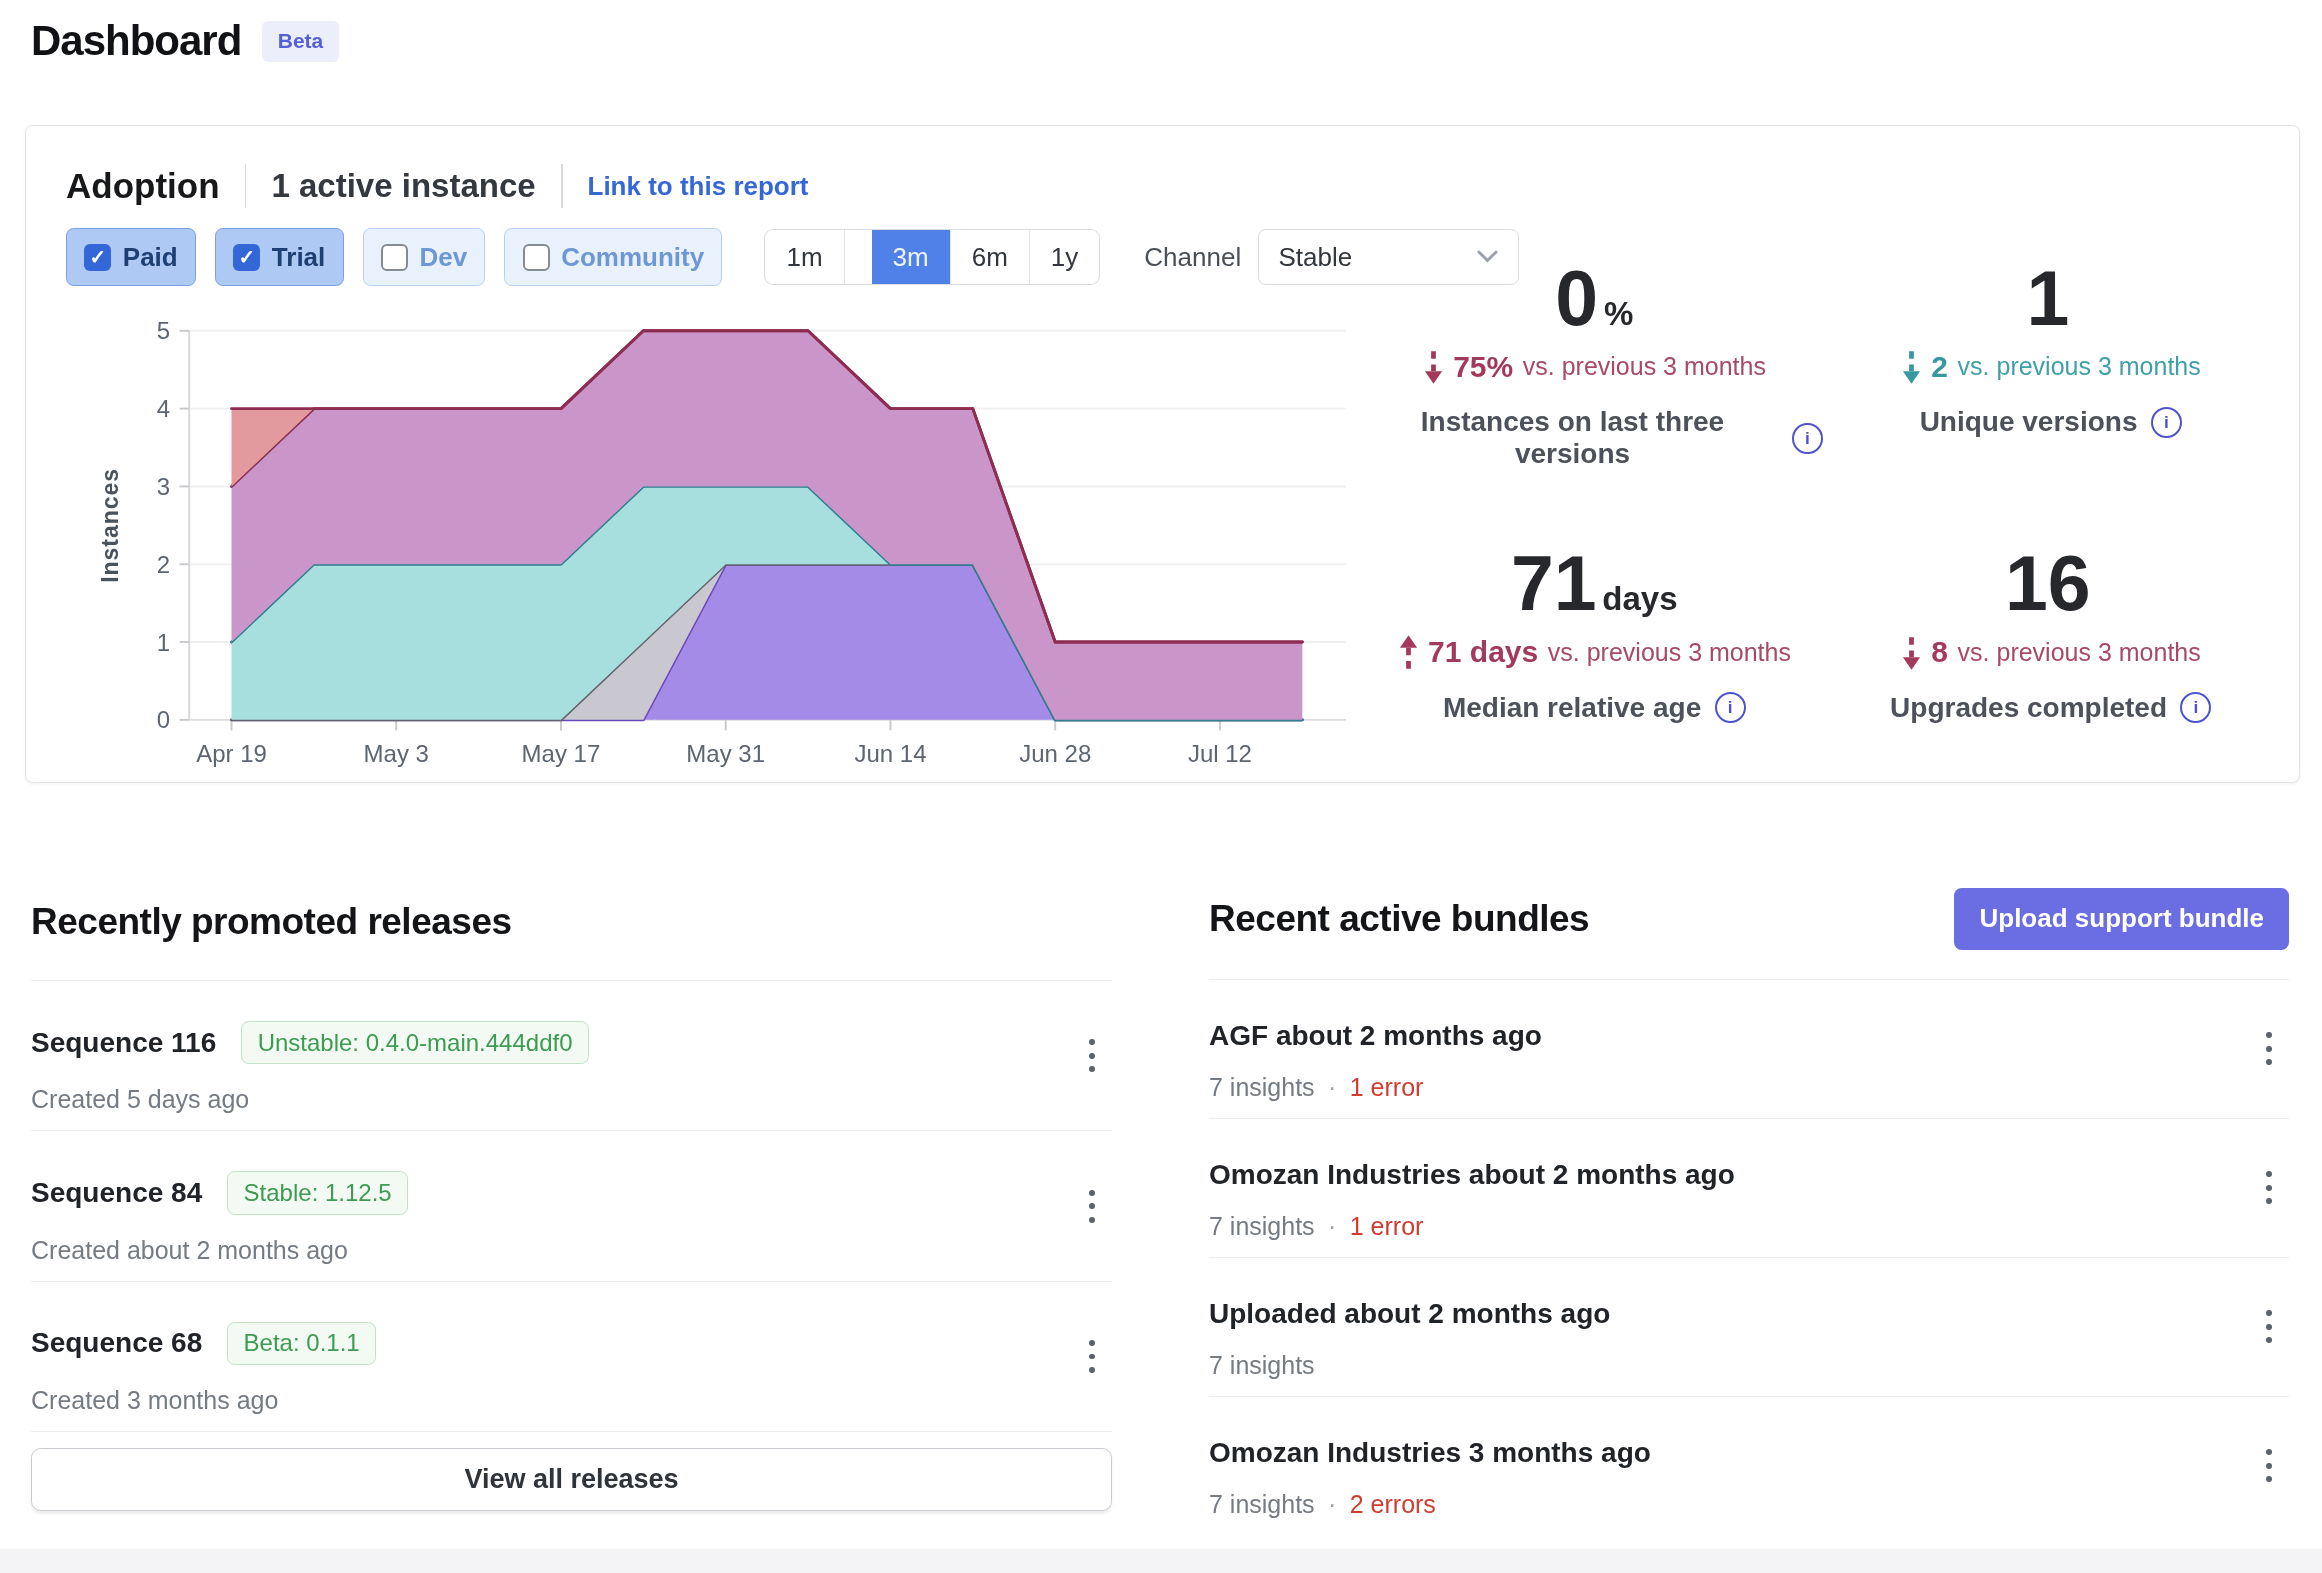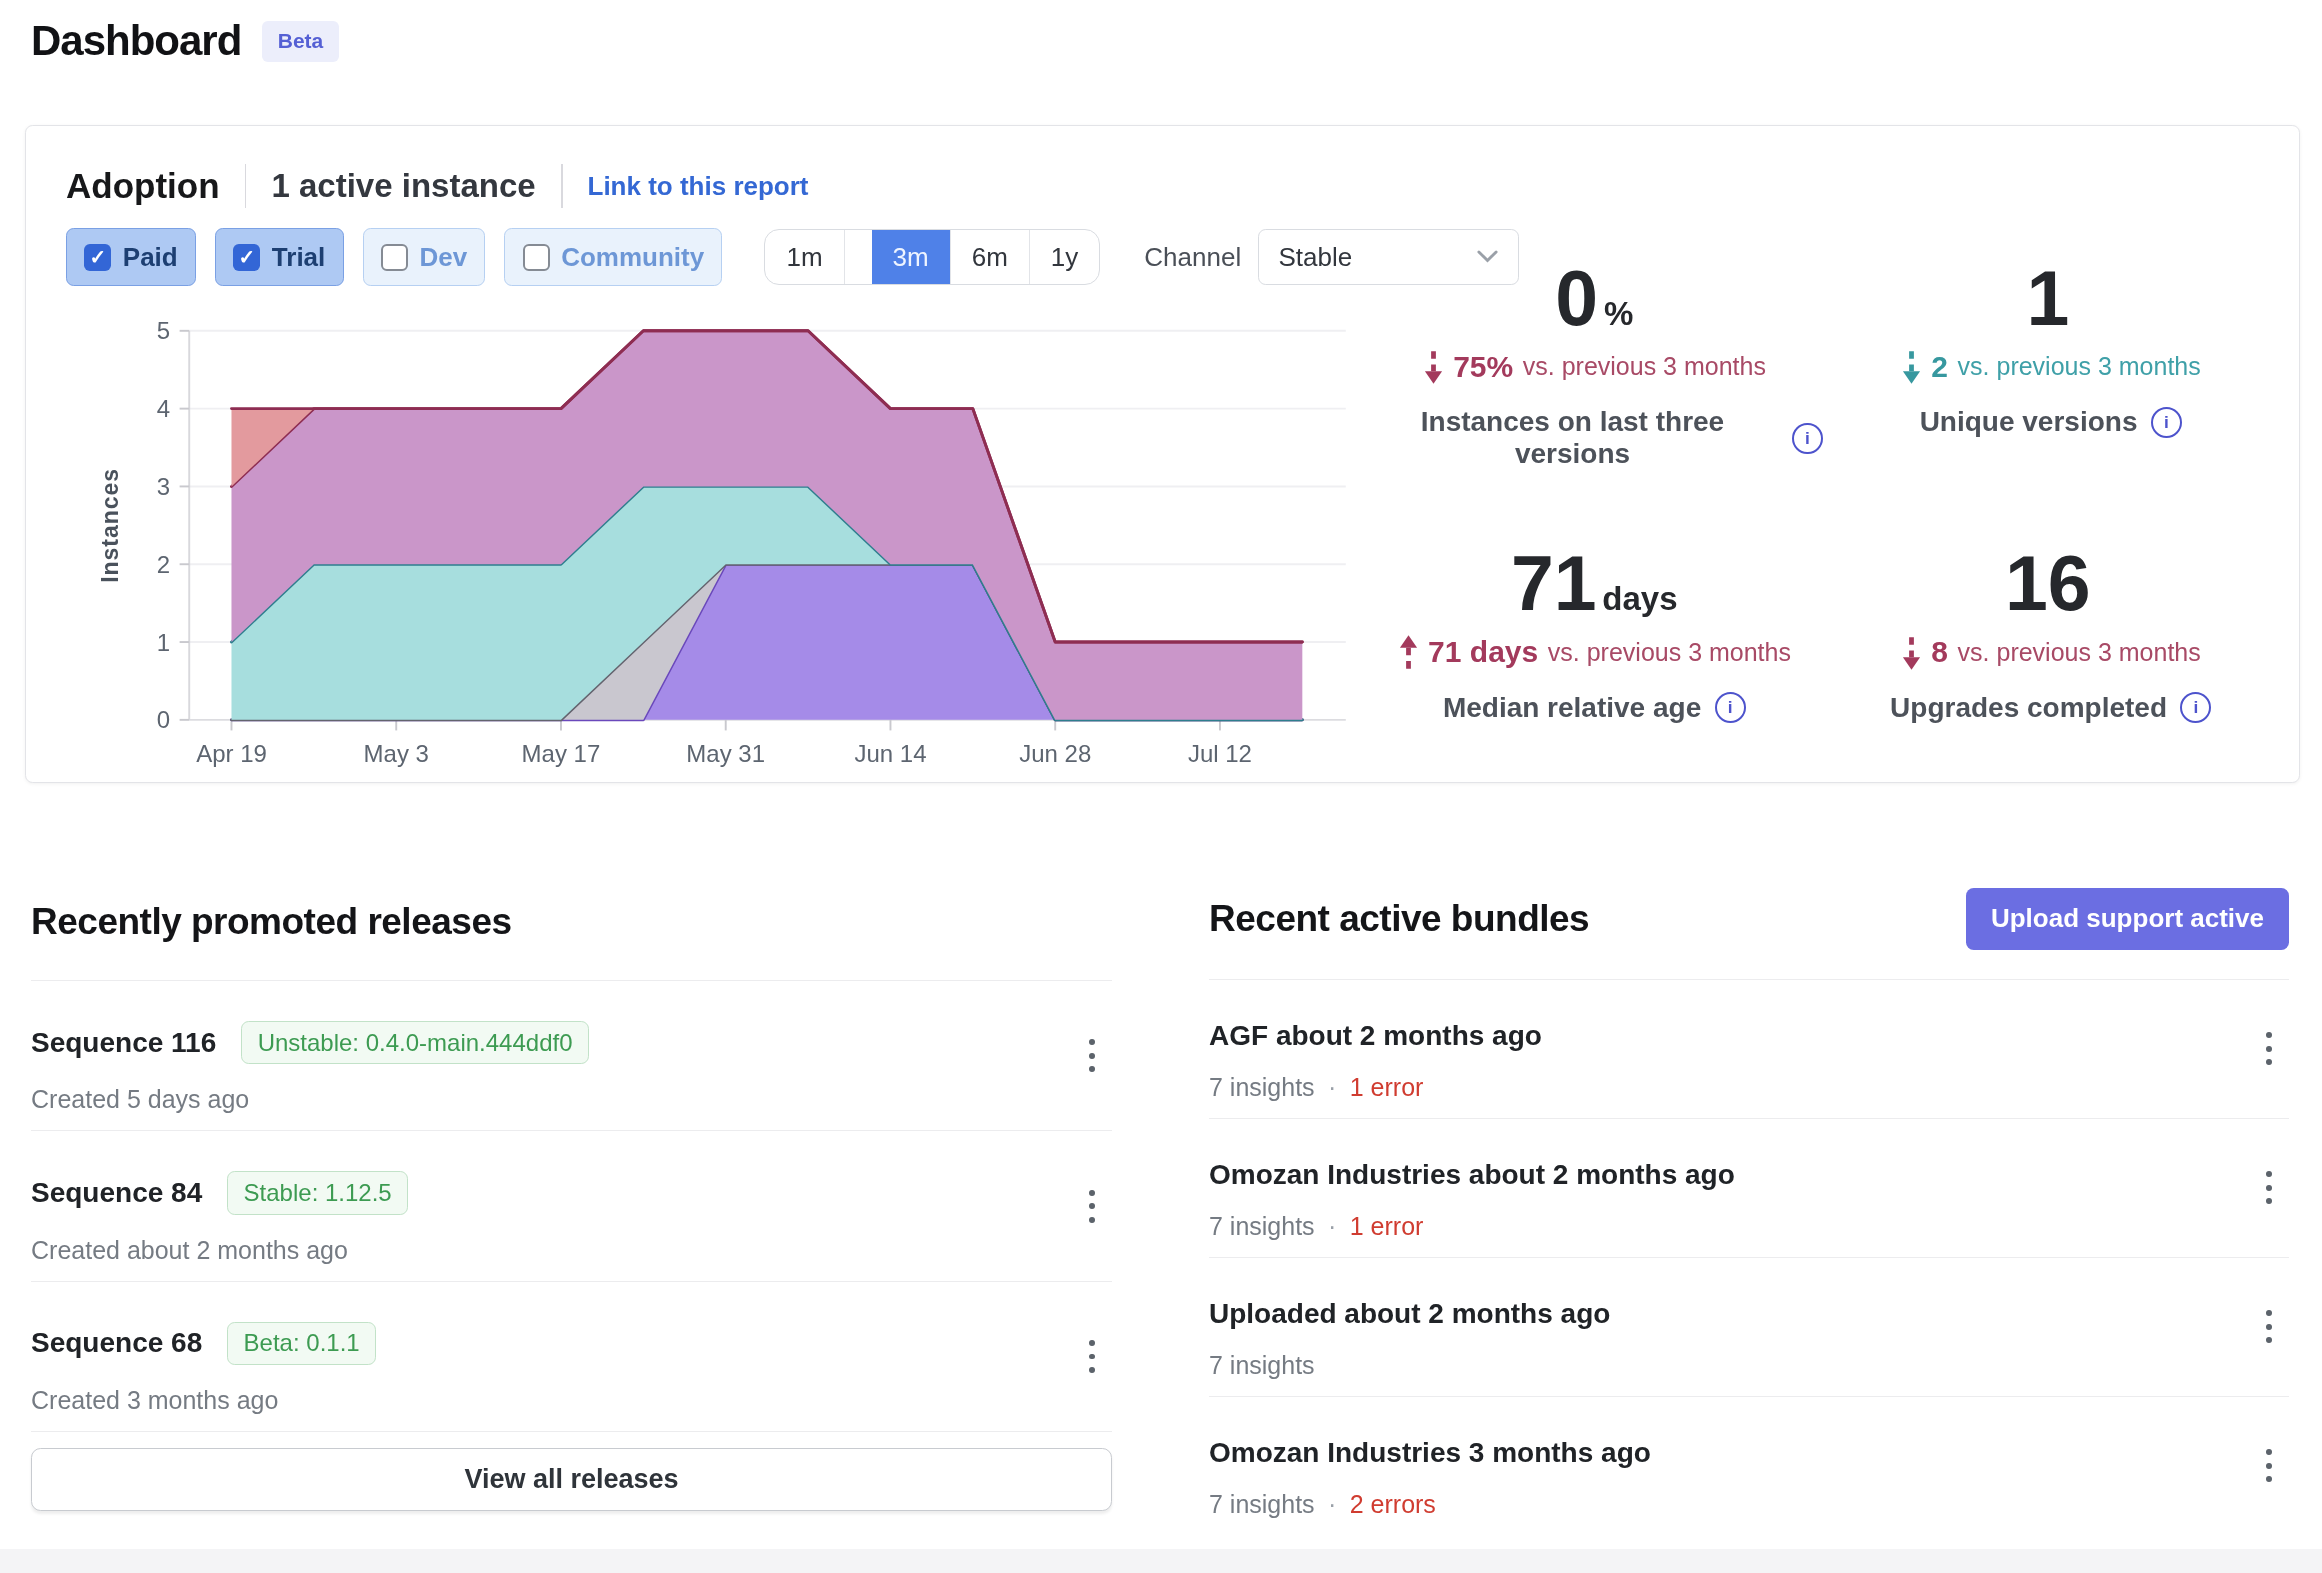--- a/index.html
+++ b/index.html
@@ -25,21 +25,21 @@
   .pill.checked{background:#aec9f3;border:1.9px solid #7aa0e4;}
   .pill.unchecked{background:#e9f2fc;border:1.9px solid #b6d0f2;}
   .pill .label{font-size:26px;font-weight:700;}
   .pill.checked .label{color:#1d3f72;}
   .pill.unchecked .label{color:#6d97d6;}
   .cb{width:27px;height:27px;border-radius:5.8px;display:flex;align-items:center;justify-content:center;}
   .cb.on{background:#3366d6;}
   .cb.on::after{content:"✓";color:#fff;font-size:20px;font-weight:700;}
   .cb.off{background:#fff;border:2.9px solid #858b94;box-sizing:border-box;}
 
-  .range-group{display:flex;align-items:stretch;border:1.9px solid #d9dce1;border-radius:15px;background:#fff;margin-left:23px;overflow:hidden;}
+  .range-group{display:flex;align-items:stretch;border:1.9px solid #d9dce1;border-radius:9px;background:#fff;margin-left:23px;overflow:hidden;}
   .range{padding:11.5px 21px;font-size:26px;color:#32363d;border-right:1.9px solid #e2e4e8;display:flex;align-items:center;cursor:pointer;}
   .range:last-child{border-right:none;}
   .range.selected{background:#4f81e8;color:#eef4ff;margin-left:27px;}
   .channel-label{font-size:26px;color:#4a4f57;margin-left:44px;}
   .select{display:flex;align-items:center;justify-content:space-between;margin-left:17.3px;width:221px;padding:11.5px 19px;border:1.9px solid #d9dce1;border-radius:7.7px;font-size:26px;color:#32363d;cursor:pointer;background:#fff;}
 
   
   #adoption-chart{position:absolute;left:71px;top:171px;}
   .ytick,.xtick{font-family:"Liberation Sans",sans-serif;font-size:25px;fill:#5d6570;}
   .ylabel{font-family:"Liberation Sans",sans-serif;font-size:24px;font-weight:700;fill:#4a525c;letter-spacing:1px;}
@@ -308,21 +308,21 @@
           <i></i>
         </div>
     </div>
 
     <button class="view-all-btn">View all releases</button>
   </div>
 
   <div class="col-right">
     <div class="section-head-row">
       <div class="section-title">Recent active bundles</div>
-      <button class="upload-btn">Upload support active</button>
+      <button class="upload-btn">Upload support bundle</button>
     </div>
     <div class="divider" style="margin-top:29px;"></div>
 
     <div class="list-item">
       <div class="item-title-row">
           <span class="item-title">AGF about 2 months ago</span>
         </div>
       <div class="item-meta">
         <span>7 insights</span>
         <span class="meta-dot">·</span>

